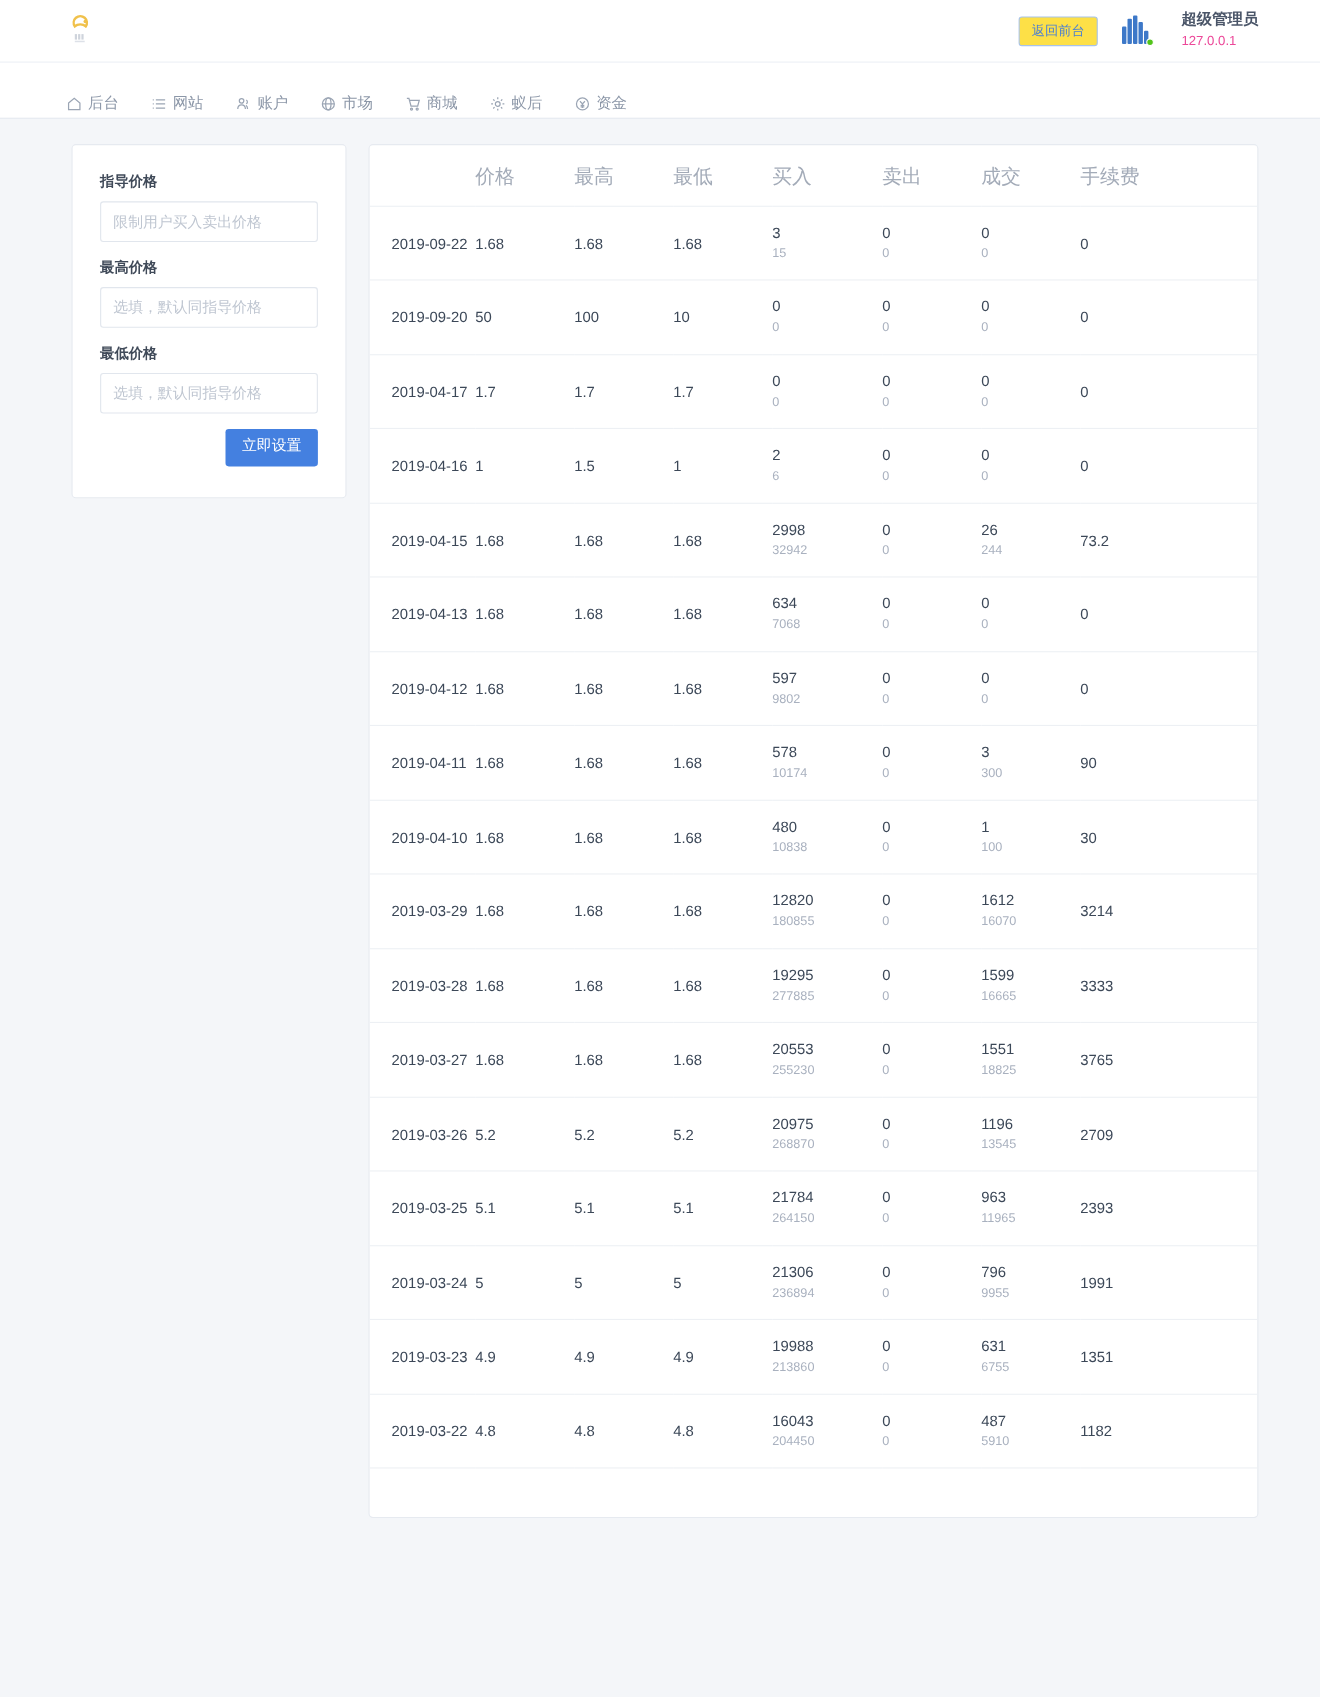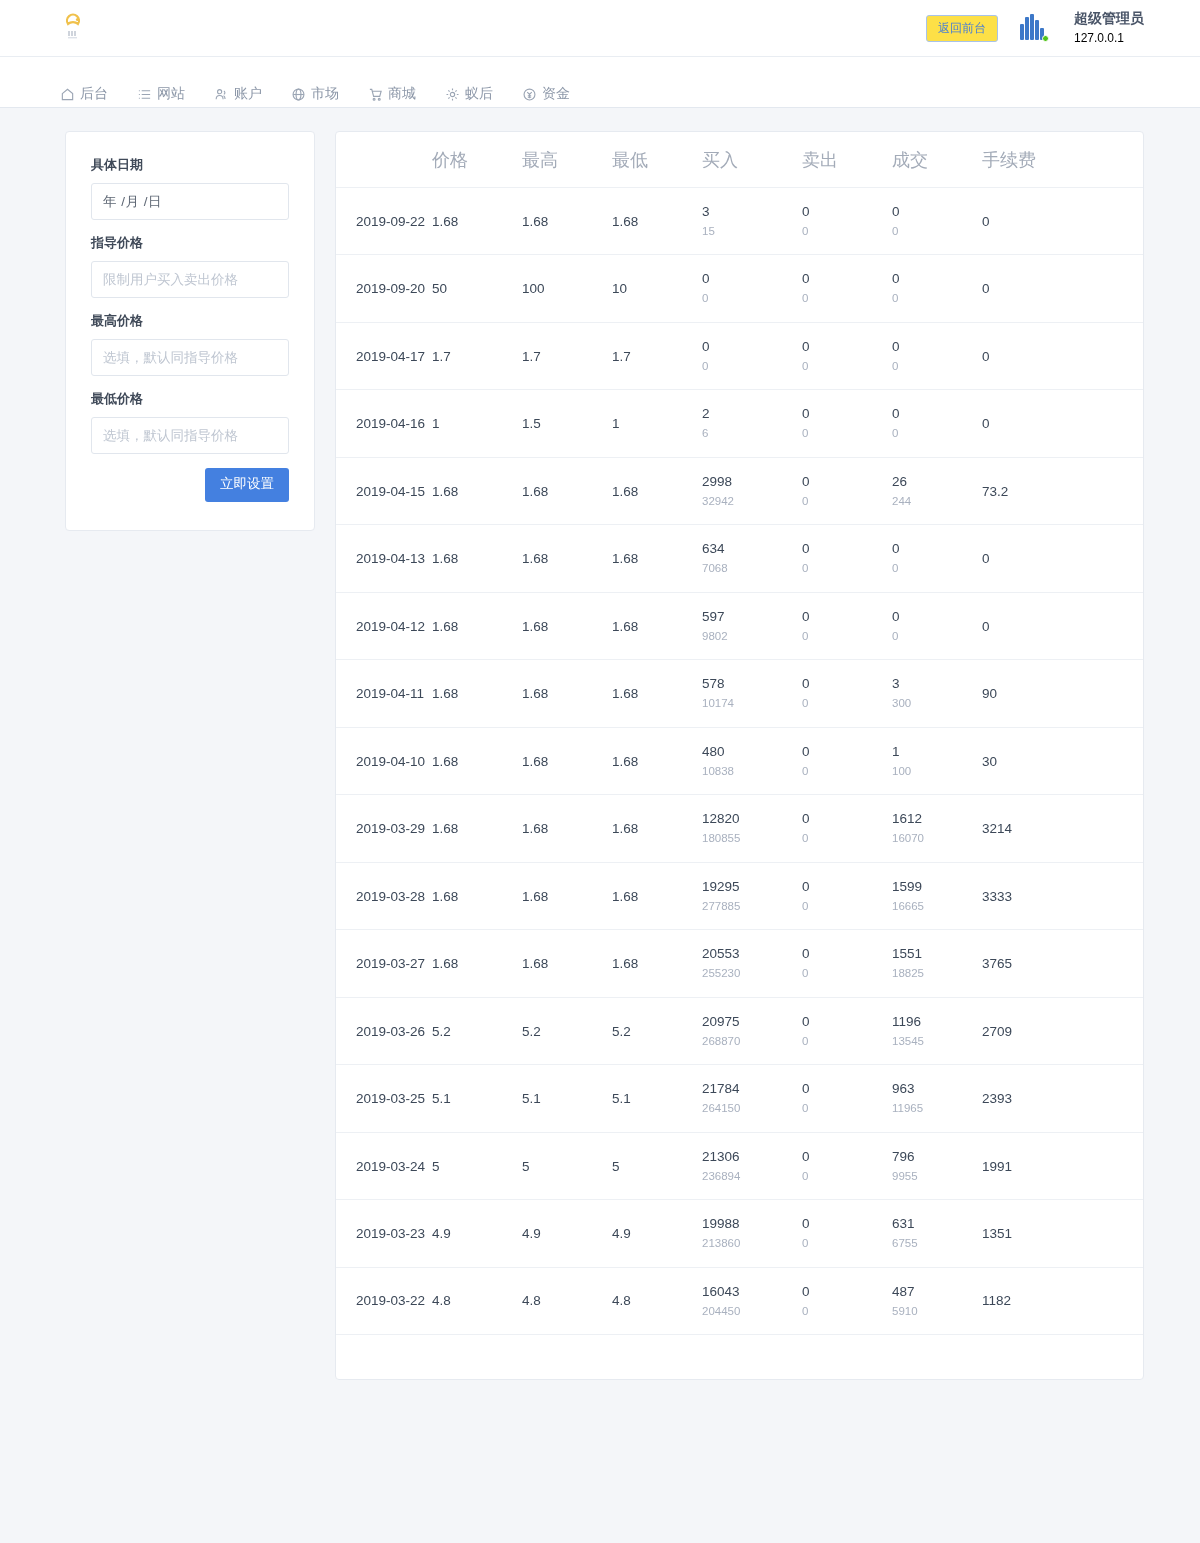--- a/index.html
+++ b/index.html
@@ -42,21 +42,21 @@
   .admin-logo { position: relative; width: 28px; height: 28px; }
   .admin-logo .bars { display: flex; align-items: flex-end; gap: 1.5px; height: 26px; }
   .admin-logo .bars i { display: block; width: 3.6px; background: #3d78c8; border-radius: 1px; }
   .admin-logo .dot {
     position: absolute; right: -1px; bottom: 0px;
     width: 7px; height: 7px; border-radius: 50%;
     background: #52c41a; border: 1.5px solid #fff;
   }
   .admin-text { line-height: 1.18; }
   .admin-name { font-size: 14px; color: #4a5568; font-weight: 600; }
-  .admin-ip { font-size: 12px; color: #000000; }
+  .admin-ip { font-size: 12px; color: #ec4899; }
 
   
   .navbar {
     height: 51px;
     background: #ffffff;
     border-bottom: 1px solid #e3e8ef;
     display: flex;
     align-items: flex-end;
     padding: 0 56px 0 58px;
     gap: 15px;
@@ -293,24 +293,20 @@
     </a>
 
   </div>
 
 </div>
 
 <div class="page">
 
   <div class="card left-card">
 
-    <div class="field">
-      <label class="field-label">具体日期</label>
-      <input class="field-input date-input" type="text" value="年 /月 /日" style="">
-    </div>
 
     <div class="field">
       <label class="field-label">指导价格</label>
       <input class="field-input" type="text" placeholder="限制用户买入卖出价格" style="">
     </div>
 
     <div class="field">
       <label class="field-label">最高价格</label>
       <input class="field-input" type="text" placeholder="选填，默认同指导价格" style="">
     </div>

